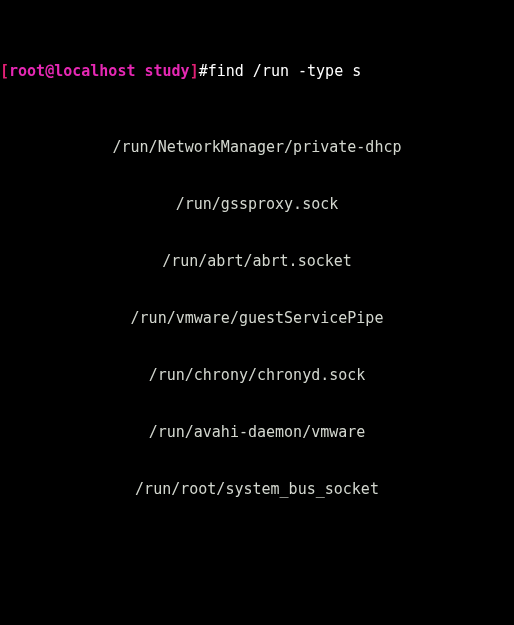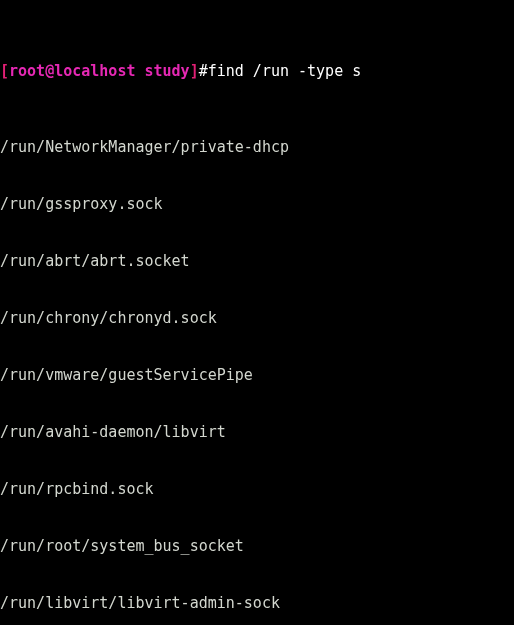--- a/index.html
+++ b/index.html
@@ -58,44 +58,43 @@
   }
   .prompt-bracket {
     color: #e11f74;
     font-weight: bold;
   }
   .cmd-text {
     color: #ffffff;
   }
   .out {
     color: #d3d7cf;
+    text-align: center;
   }
 </style>
 </head>
 <body>
 
 <div id="terminal">
 
   <div class="scrollback-clip">
     
   </div>
 
   <div class="lines">
 
     <div class="line"><span class="prompt-bracket">[</span><span class="prompt-user">root@localhost study</span><span class="prompt-bracket">]</span><span class="cmd-text">#</span><span class="cmd-text">find /run -type s</span></div>
 
     <div class="line out">/run/NetworkManager/private-dhcp</div>
     <div class="line out">/run/gssproxy.sock</div>
     <div class="line out">/run/abrt/abrt.socket</div>
+    <div class="line out">/run/vmware/guestServicePipe</div>
     <div class="line out">/run/chrony/chronyd.sock</div>
-    <div class="line out">/run/vmware/guestServicePipe</div>
-    <div class="line out">/run/avahi-daemon/libvirt</div>
-    <div class="line out">/run/rpcbind.sock</div>
+    <div class="line out">/run/avahi-daemon/vmware</div>
     <div class="line out">/run/root/system_bus_socket</div>
-    <div class="line out">/run/libvirt/libvirt-admin-sock</div>
     
     
     
     
     
     
     
     
     
     

